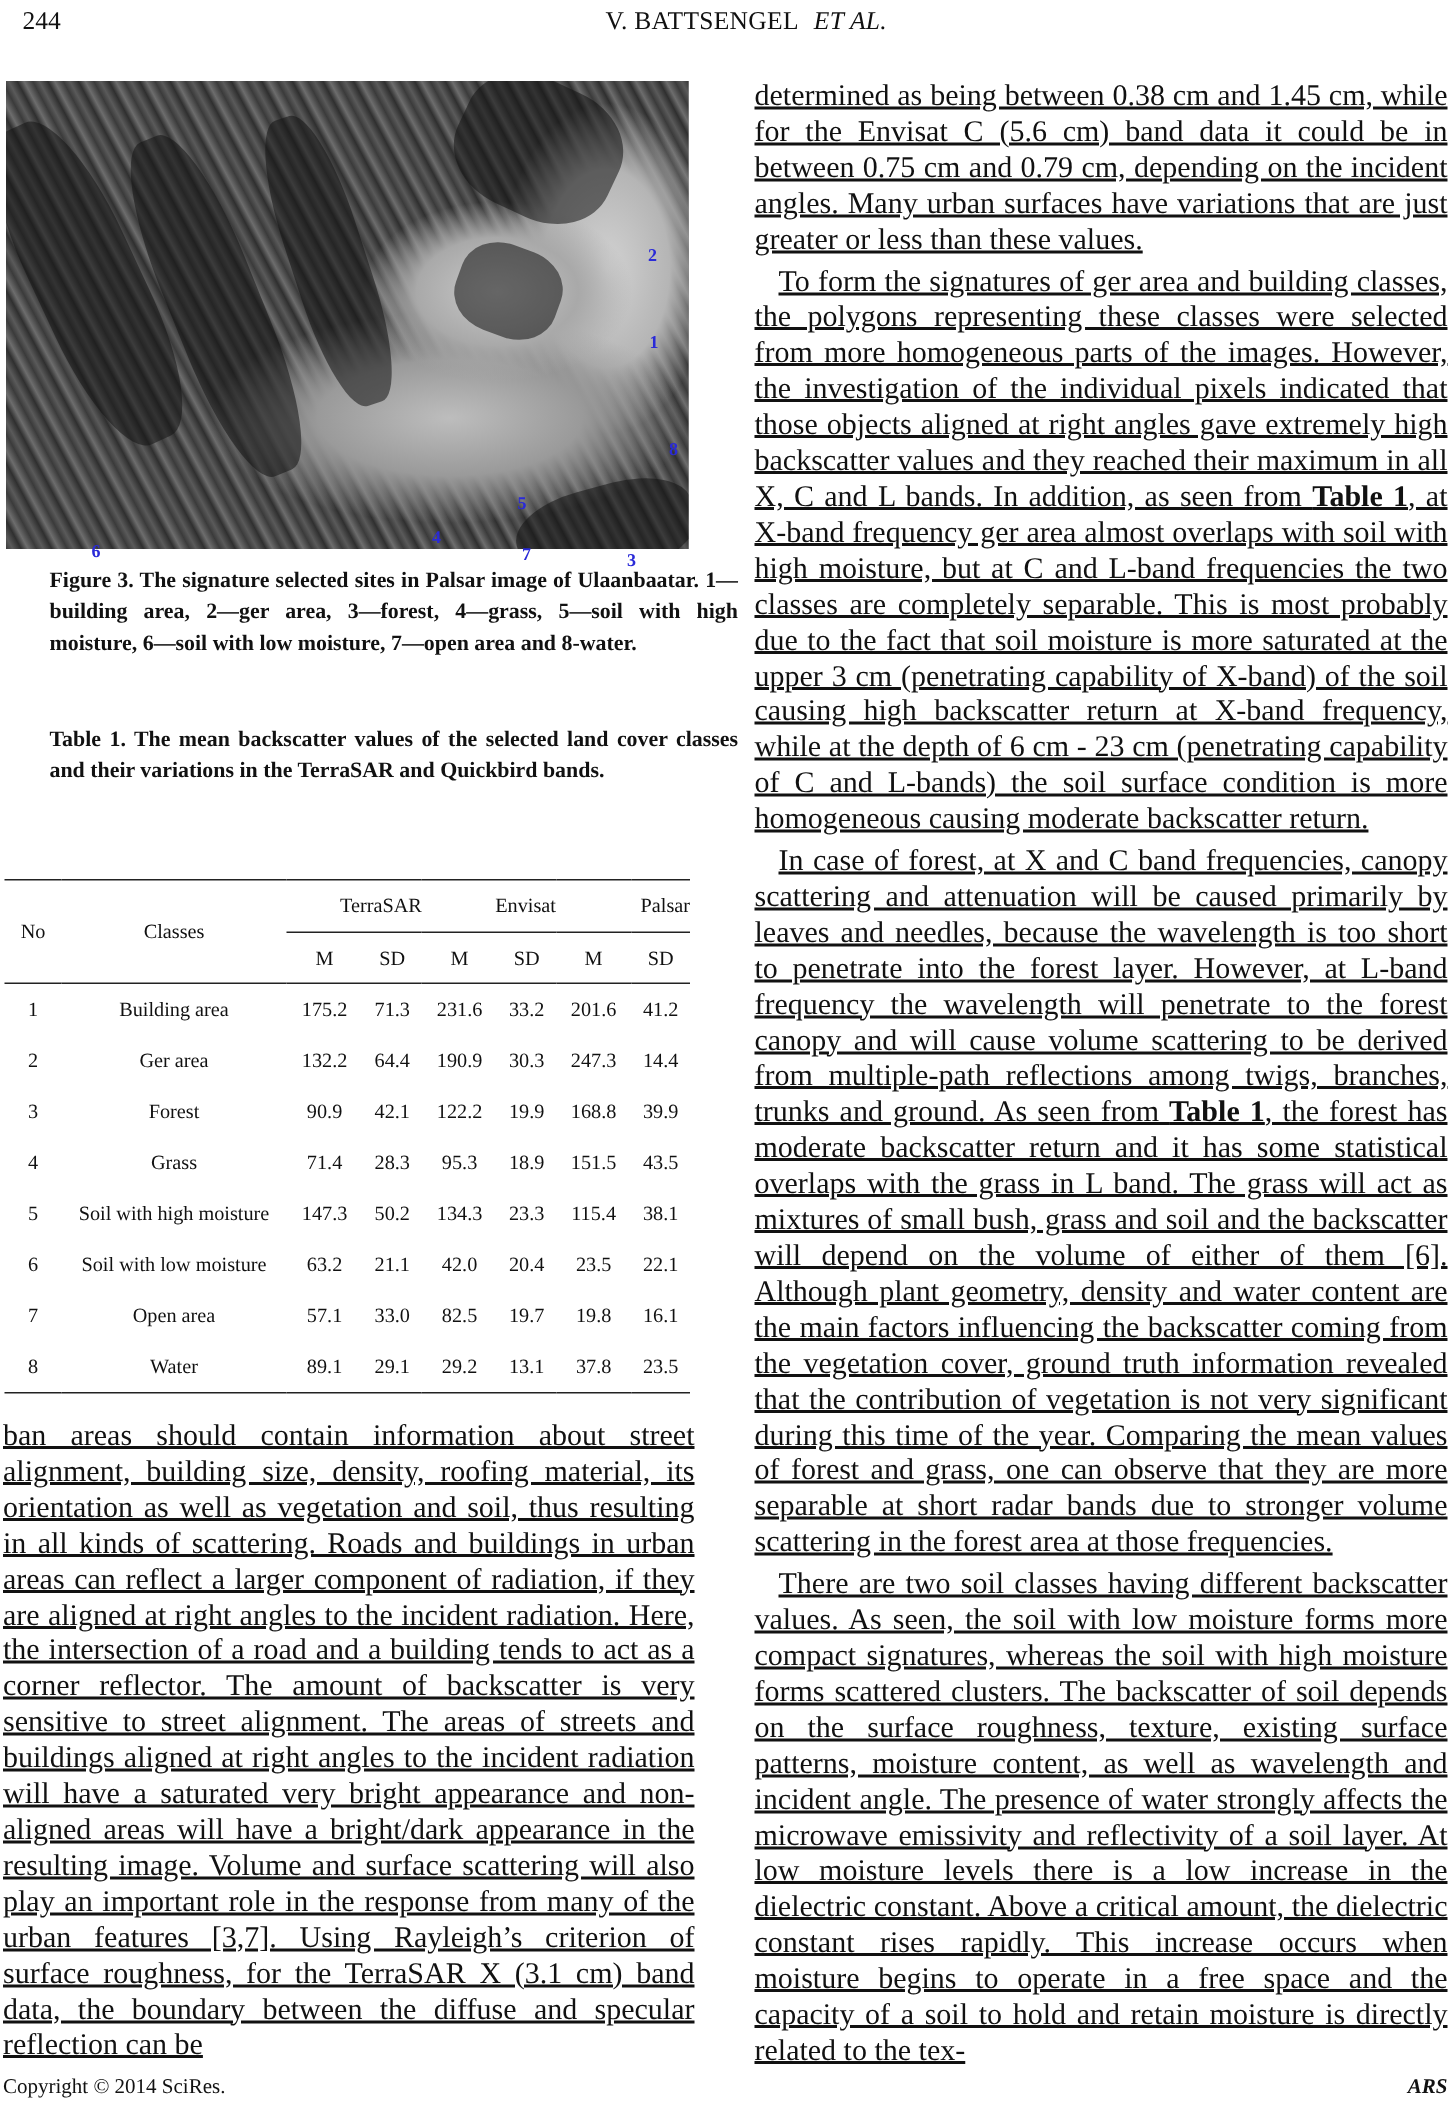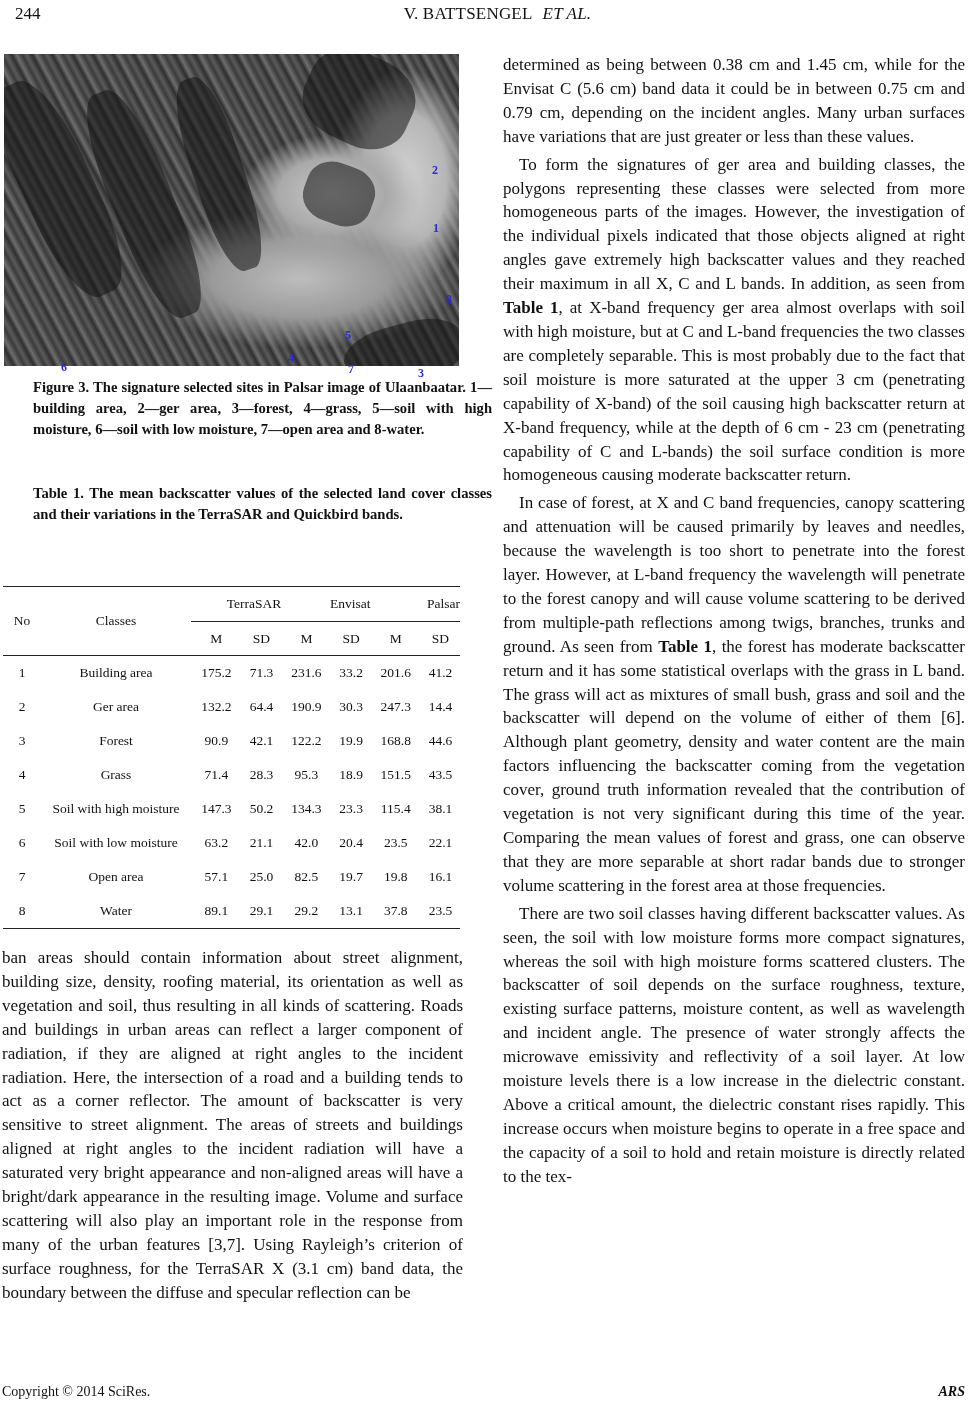--- a/index.html
+++ b/index.html
@@ -37,21 +37,21 @@
   .table-wrap { position: absolute; left: 3px; top: 586px; width: 457px; }
   table { border-collapse: collapse; width: 457px; font-size: 13.5px; }
   table td, table th { font-weight: normal; text-align: center; padding: 0; }
   .rule-top { border-top: 1.4px solid #222; }
   .rule-bottom { border-bottom: 1.4px solid #222; }
   .sub-rule { border-bottom: 1.2px solid #222; text-align: right; }
   thead tr.h1 th { height: 34px; }
   thead tr.h2 th { height: 33px; }
   tbody td { height: 34px; }
 
-  .col { position: absolute; font-size: 17px; line-height: 23.9px; text-align: justify; }
+  .col { position: absolute; font-size: 20px; line-height: 23.9px; text-align: justify; text-decoration: underline; }
   .col p { margin: 0; }
   .col .indent { text-indent: 16px; }
   .left-col { left: 2px; top: 946px; width: 461px; }
   .right-col { left: 503px; top: 53px; width: 462px; }
   .gap { height: 4px; }
 
   .footer { position: absolute; top: 1384px; left: 0; width: 969px; font-size: 14px; }
   .copyright { position: absolute; left: 2px; }
   .journal { position: absolute; right: 4px; font-weight: bold; font-style: italic; }
 </style>
@@ -128,21 +128,21 @@
           <td>14.4</td>
         </tr>
         <tr>
           <td>3</td>
           <td>Forest</td>
           <td>90.9</td>
           <td>42.1</td>
           <td>122.2</td>
           <td>19.9</td>
           <td>168.8</td>
-          <td>44.6</td>
+          <td>39.9</td>
         </tr>
         <tr>
           <td>4</td>
           <td>Grass</td>
           <td>71.4</td>
           <td>28.3</td>
           <td>95.3</td>
           <td>18.9</td>
           <td>151.5</td>
           <td>43.5</td>
@@ -164,21 +164,21 @@
           <td>21.1</td>
           <td>42.0</td>
           <td>20.4</td>
           <td>23.5</td>
           <td>22.1</td>
         </tr>
         <tr>
           <td>7</td>
           <td>Open area</td>
           <td>57.1</td>
-          <td>25.0</td>
+          <td>33.0</td>
           <td>82.5</td>
           <td>19.7</td>
           <td>19.8</td>
           <td>16.1</td>
         </tr>
         <tr class="rule-bottom">
           <td>8</td>
           <td>Water</td>
           <td>89.1</td>
           <td>29.1</td>

